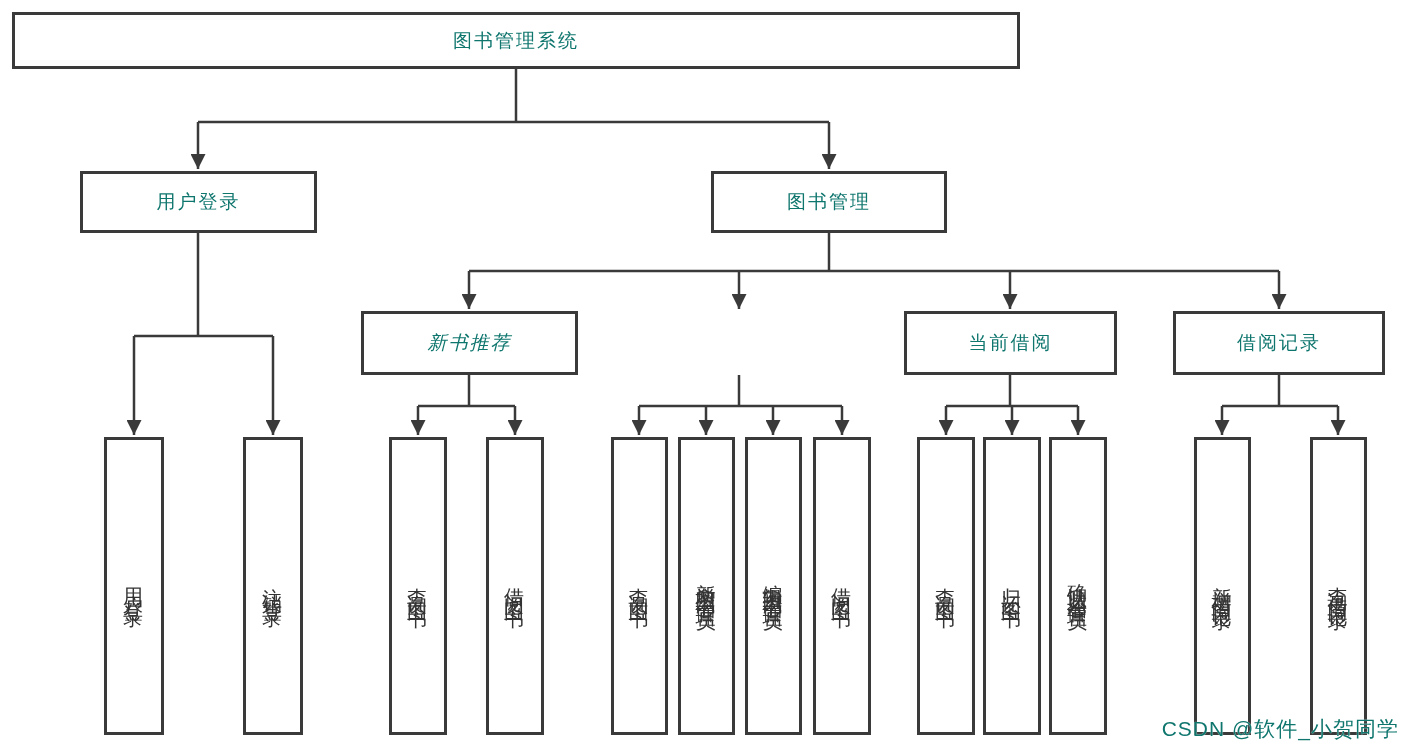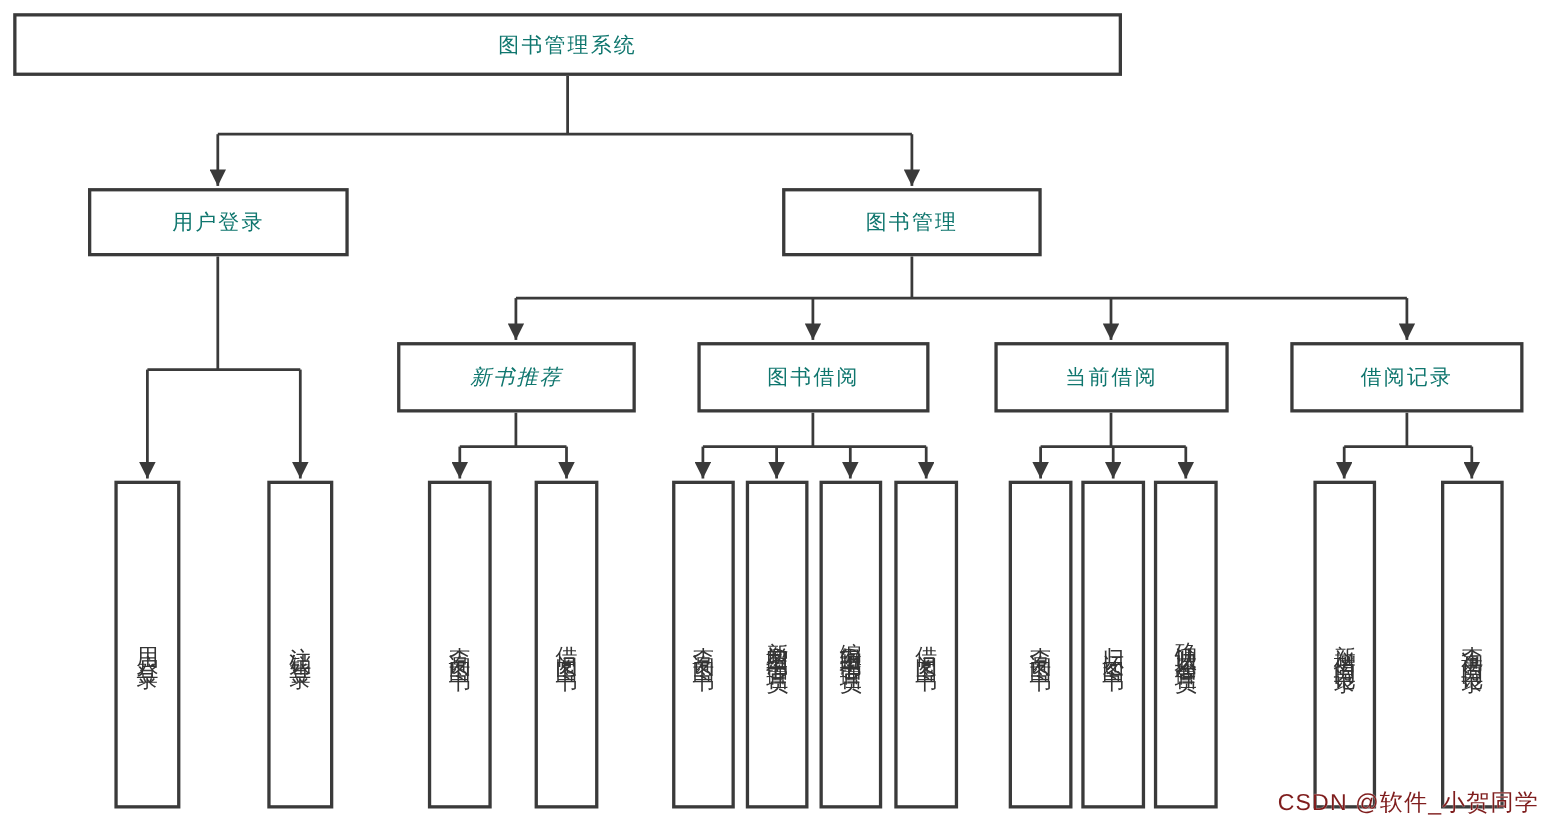--- a/index.html
+++ b/index.html
@@ -50,21 +50,21 @@
     letter-spacing: 7px;
     color: #333333;
     z-index: 2;
     overflow: hidden;
   }
   .watermark {
     position: absolute;
     right: 6px;
     bottom: 4px;
     font-size: 21px;
-    color: #7f1d1d;
+    color: #0f766e;
     letter-spacing: 1px;
     z-index: 3;
     text-shadow: 0 0 1px #ffffff;
   }
 </style>
 </head>
 <body>
 
 <div id="canvas">
 
@@ -139,23 +139,20 @@
   <div class="hbox" style="left:80px; top:171px; width:237px; height:62px;">
     <span>用户登录</span>
   </div>
   <div class="hbox" style="left:711px; top:171px; width:236px; height:62px;">
     <span>图书管理</span>
   </div>
 
   <div class="hbox" style="left:361px; top:311px; width:217px; height:64px;font-style:italic;">
     <span>新书推荐</span>
   </div>
-  <div class="hbox" style="left:634px; top:311px; width:211px; height:64px;">
-    <span>图书借阅</span>
-  </div>
   <div class="hbox" style="left:1173px; top:311px; width:212px; height:64px;">
     <span>借阅记录</span>
   </div>
   <div class="hbox" style="left:904px; top:311px; width:213px; height:64px;">
     <span>当前借阅</span>
   </div>
 
   <div class="vbox" style="left:104px; width:60px;">
     <span>用户登录</span>
   </div>

